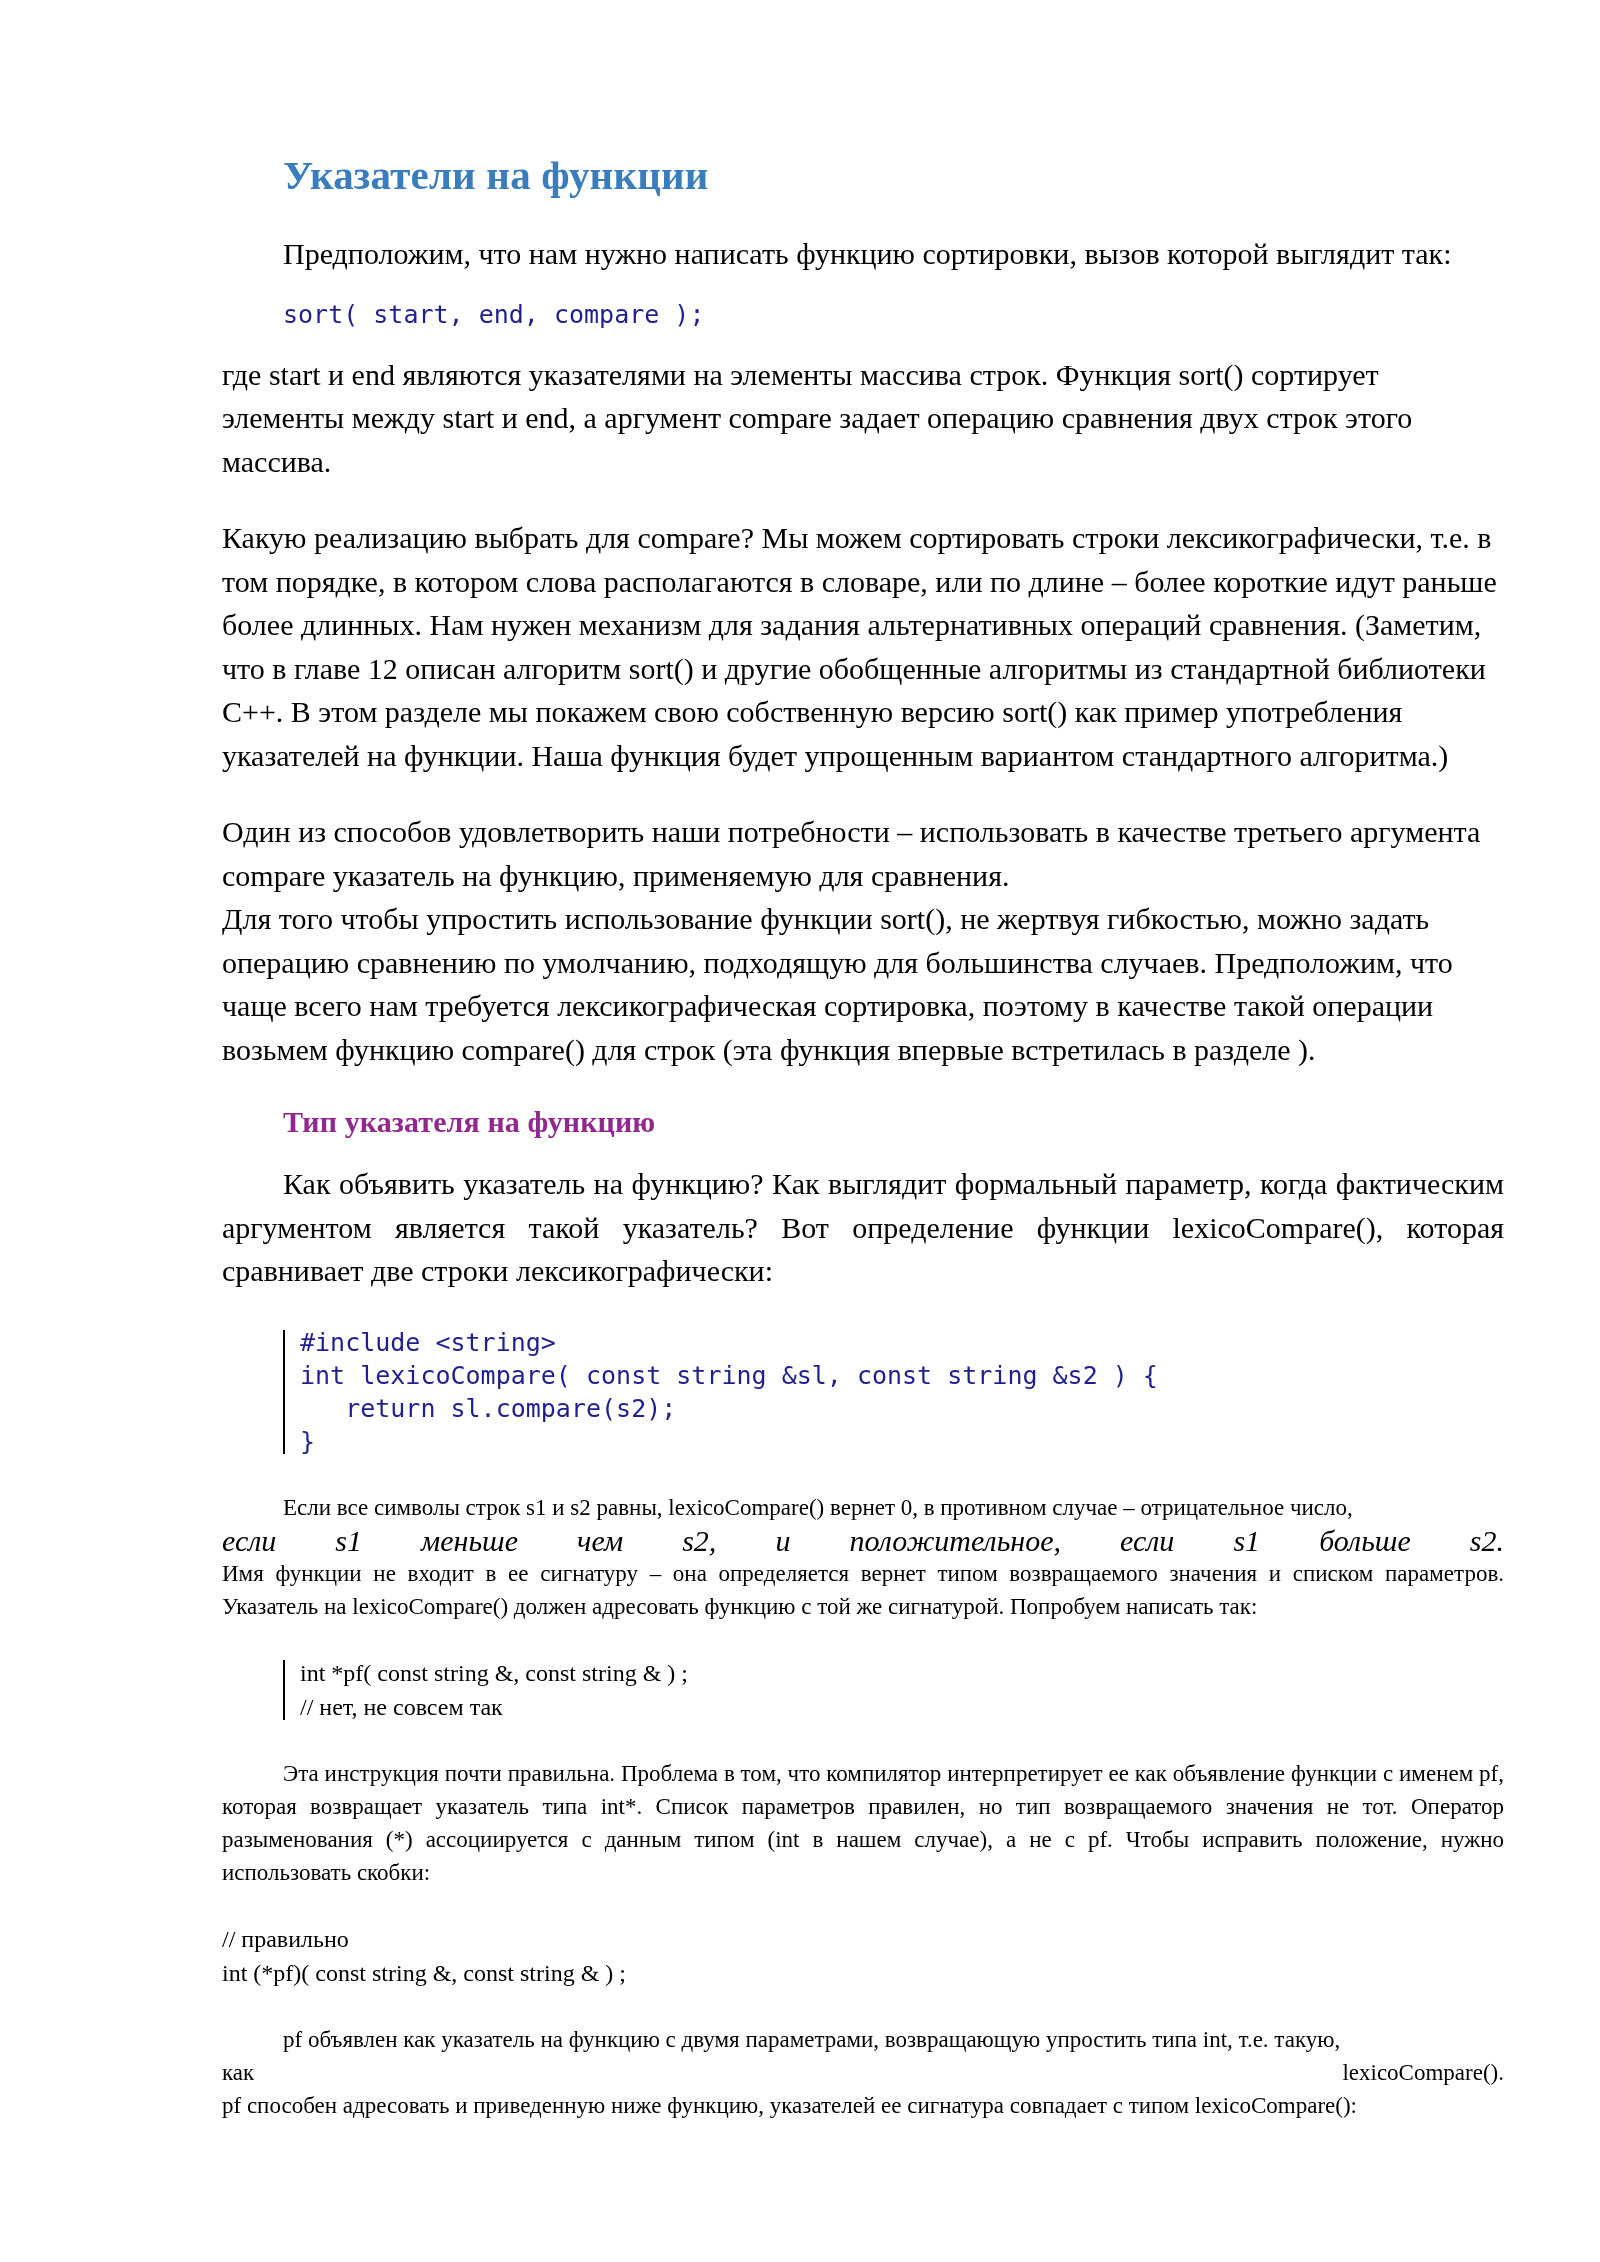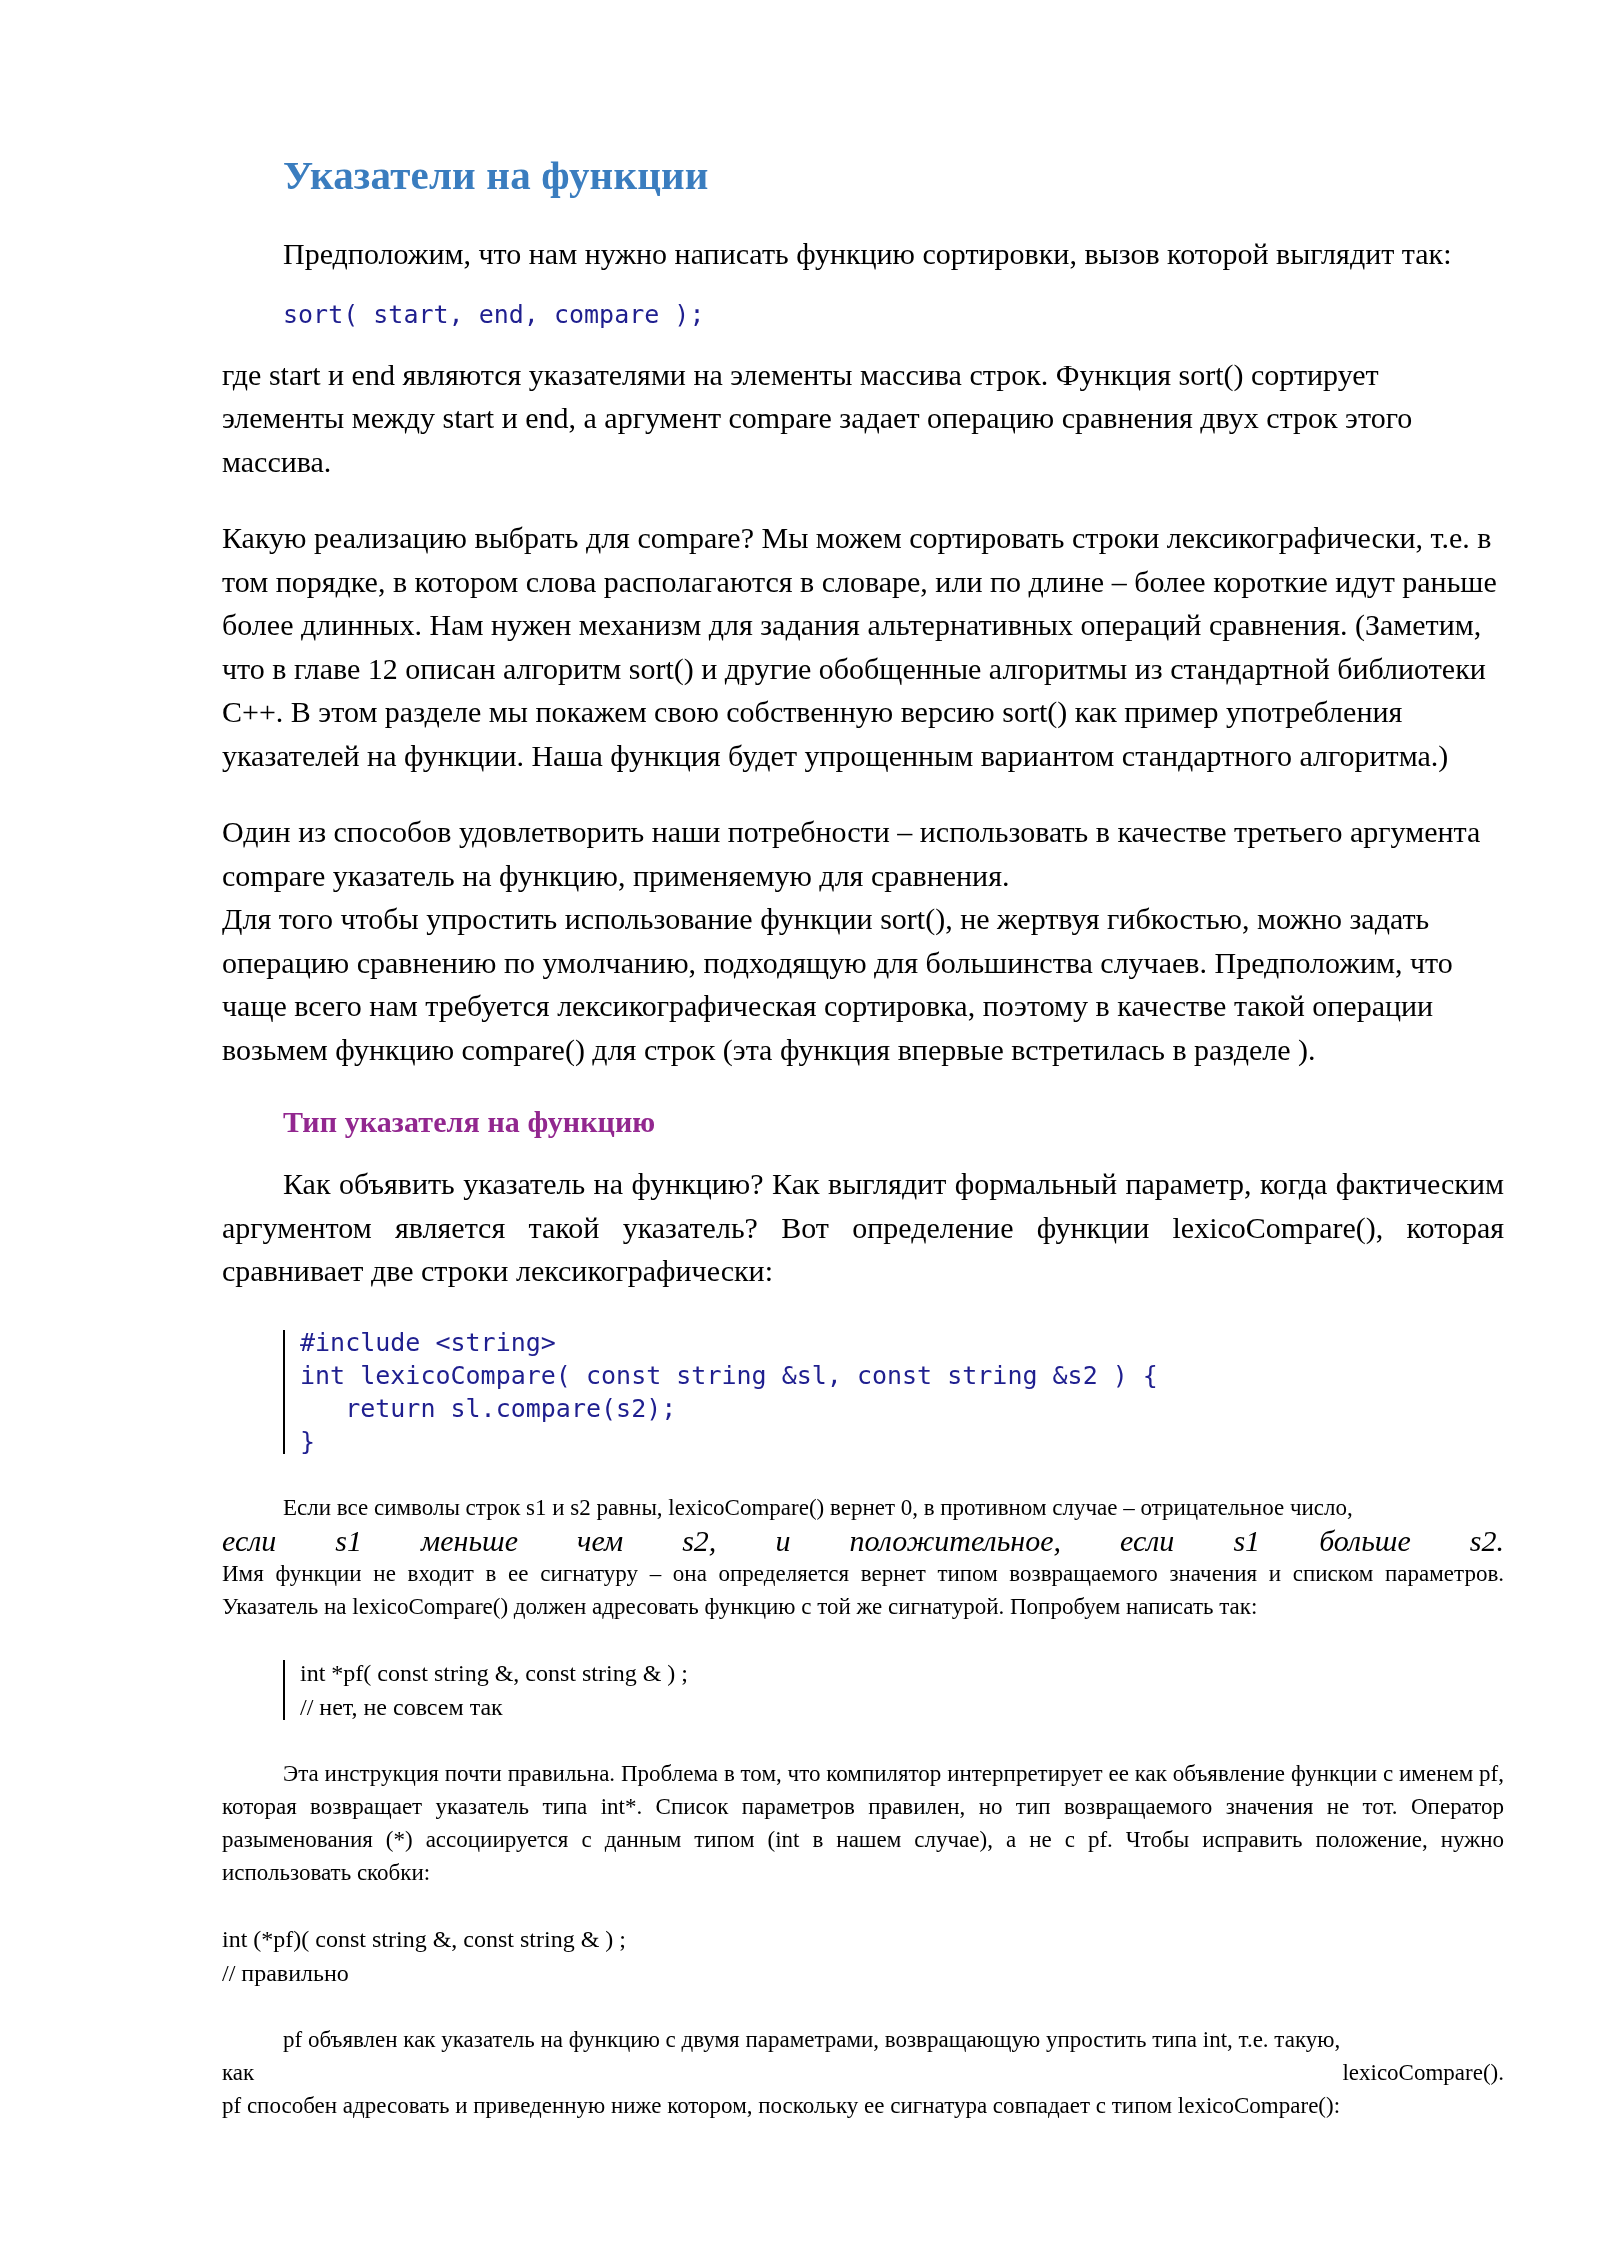--- a/index.html
+++ b/index.html
@@ -184,27 +184,27 @@
       <p class="code-serif">// нет, не совсем так</p>
     </div>
 
     <div class="spacer-m"></div>
 
     <p class="sm indent">Эта инструкция почти правильна. Проблема в том, что компилятор интерпретирует ее как объявление функции с именем pf, которая возвращает указатель типа int*. Список параметров правилен, но тип возвращаемого значения не тот. Оператор разыменования (*) ассоциируется с данным типом (int в нашем случае), а не с pf. Чтобы исправить положение, нужно использовать скобки:</p>
 
     <div class="spacer-m"></div>
 
     <div>
+      <p class="code-serif">// правильно</p>
       <p class="code-serif">int (*pf)( const string &amp;, const string &amp; ) ;</p>
-      <p class="code-serif">// правильно</p>
     </div>
 
     <div class="spacer-m"></div>
 
     <p class="sm indent">pf объявлен как указатель на функцию с двумя параметрами, возвращающую упростить типа int, т.е. такую,</p>
     <p class="sm-left" style="display:flex; justify-content:space-between;">
       <span>как</span>
       <span>lexicoCompare().</span>
     </p>
-    <p class="sm">pf способен адресовать и приведенную ниже котором, поскольку ее сигнатура совпадает с типом lexicoCompare():</p>
+    <p class="sm">pf способен адресовать и приведенную ниже функцию, указателей ее сигнатура совпадает с типом lexicoCompare():</p>
 
   </div>
 </div>
 
 </body></html>

